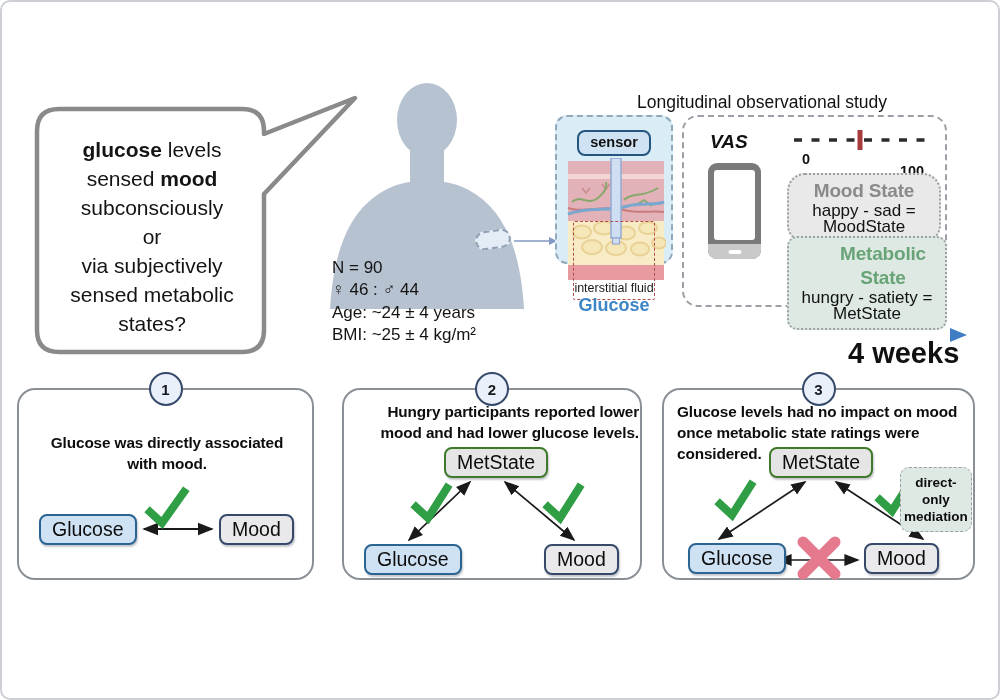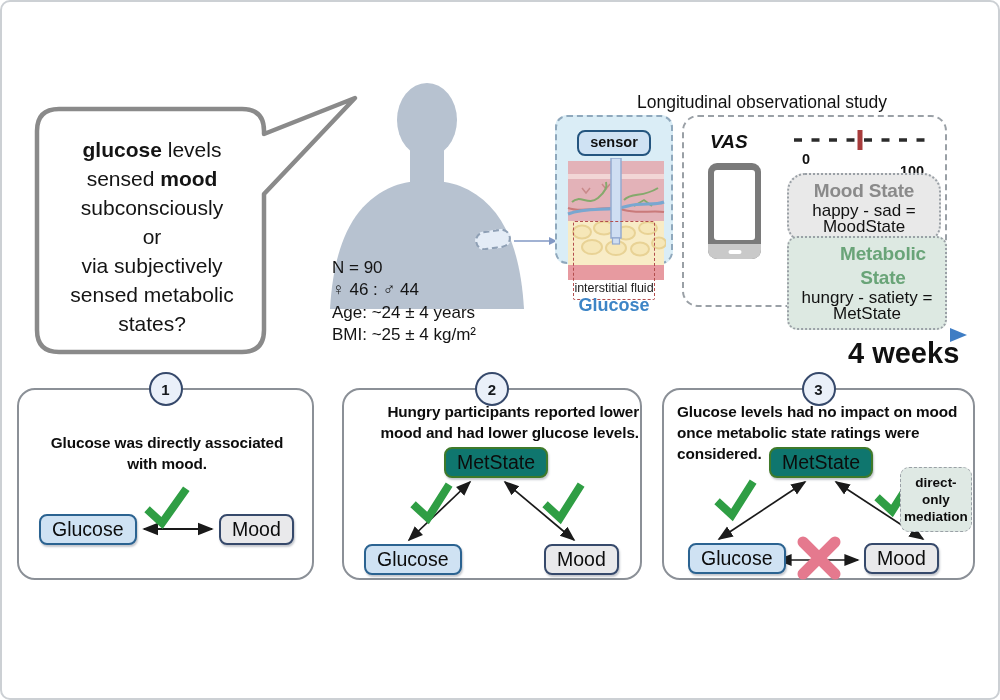--- a/index.html
+++ b/index.html
@@ -53,21 +53,21 @@
   #panel-2{left:340px;width:300px;}
   #panel-3{left:660px;width:313px;}
   .badge{position:absolute;top:-18px;left:50%;margin-left:-17px;width:34px;height:34px;border-radius:50%;background:#eaf0f9;border:2px solid #36496b;box-sizing:border-box;display:flex;align-items:center;justify-content:center;font-size:15px;font-weight:bold;color:#15181c;}
   .finding-text{position:absolute;font-weight:bold;font-size:15.3px;line-height:21px;color:#0d0d0d;letter-spacing:-0.1px;}
   #panel-1 .finding-text{left:28px;top:42px;width:240px;text-align:center;}
   #panel-2 .finding-text{left:13px;top:11px;width:282px;text-align:right;}
   #panel-3 .finding-text{left:13px;top:11px;width:298px;text-align:left;}
   .node{position:absolute;font-size:19.5px;line-height:27px;color:#0c0c0c;padding:0 11px;border-radius:8px;border:2px solid;box-shadow:1px 2px 2px rgba(60,70,90,.3);}
   .node-glucose{background:#cfe2f3;border-color:#2b6391;}
   .node-mood{background:#e9e9eb;border-color:#36496b;}
-  .node-met{background:#0f766e;border-color:#3f7a2a;}
+  .node-met{background:#e5e5e5;border-color:#3f7a2a;}
   .ov{position:absolute;left:0;top:0;pointer-events:none;}
   #annotation{position:absolute;left:236px;top:77px;width:72px;background:#dfe9e4;border:1.5px dashed #9aa0a6;border-radius:9px;box-sizing:border-box;text-align:center;font-weight:bold;font-size:13.5px;line-height:17px;padding:6px 2px;color:#0d0d0d;}
 </style>
 </head>
 <body>
 
 <div id="canvas">
 
   <svg id="bubble-svg" class="abs" width="370" height="360">
     <path d="M 57,107 L 240,107 Q 262,107 262,129 L 262,132 L 353,96 L 262,192 L 262,328

